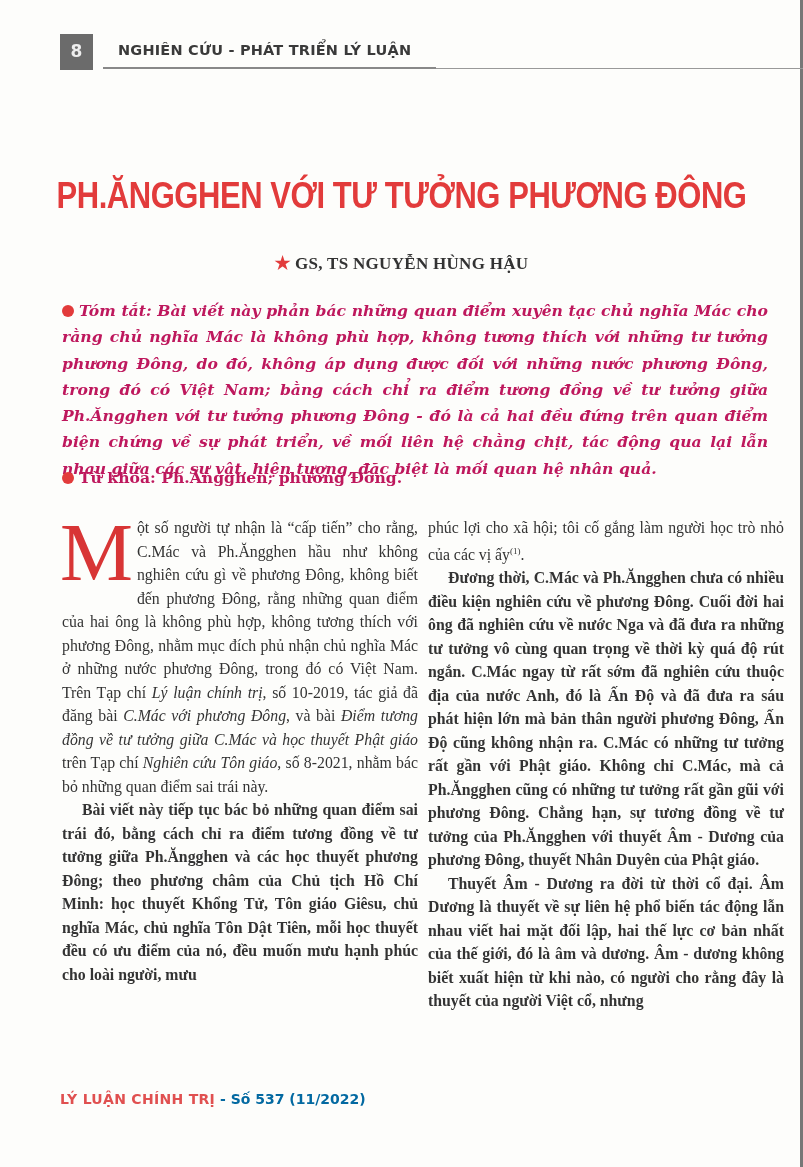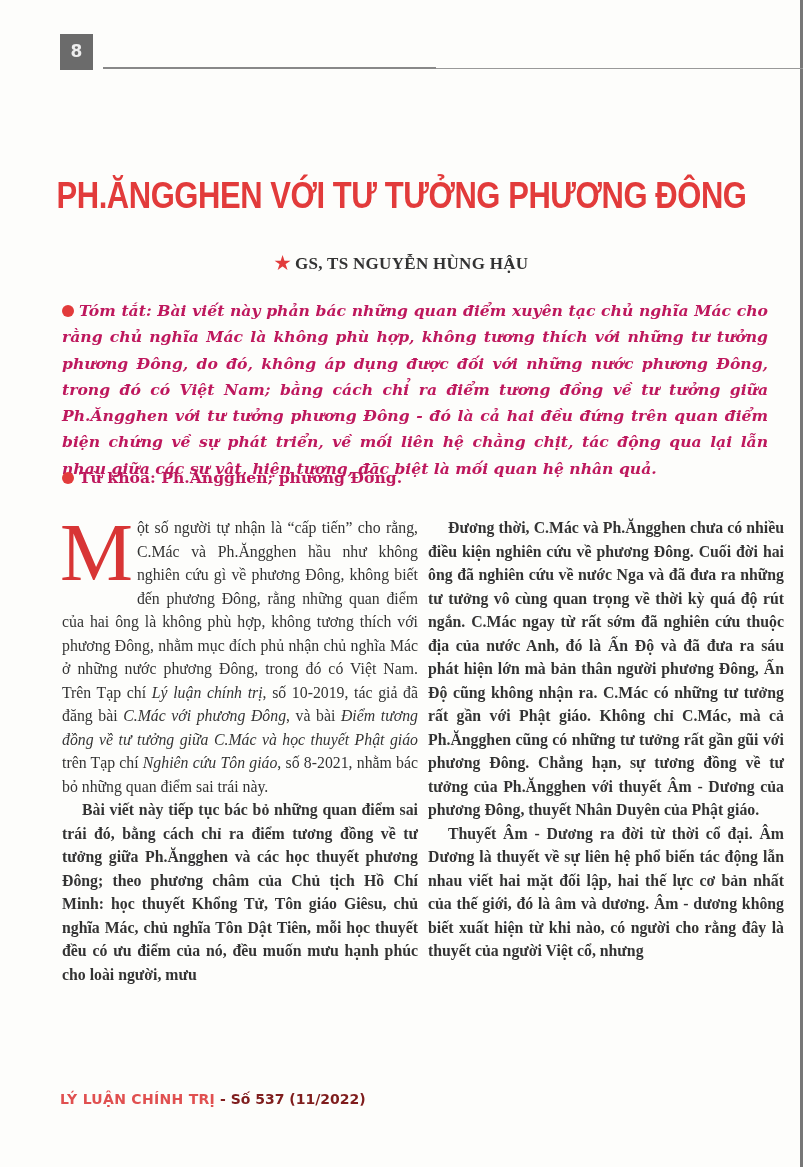--- a/index.html
+++ b/index.html
@@ -51,29 +51,30 @@
   .col p { margin: 0; text-indent: 0; }
   .col p.ind { text-indent: 20px; font-weight: bold; }
   .dropcap {
     float: left; font-family: "Liberation Serif", serif; color: #d83535; font-size: 82px; line-height: 66px;
     margin: 4px 4px 0 -2px; height: 68px;
   }
   sup { font-size: 9px; }
 
   .footer { position: absolute; left: 60px; top: 1091px; font-family: "DejaVu Sans", sans-serif; font-weight: bold; font-size: 14px; white-space: nowrap; }
   .footer .journal { color: #e05050; letter-spacing: 0.3px; }
-  .footer .issue { color: #7f1d1d; }
+  .footer .issue { color: #0369a1; }
 </style>
 </head>
 <body>
 
 <div class="right-edge"></div>
 
 <div class="header">
   <div class="page-num">8</div>
+  <div class="section-title">NGHIÊN CỨU - PHÁT TRIỂN LÝ LUẬN</div>
   <div class="header-rule"></div>
   <div class="header-rule2"></div>
 </div>
 
 <div class="title">PH.ĂNGGHEN VỚI TƯ TƯỞNG PHƯƠNG ĐÔNG</div>
 
 <div class="author">
   <span class="star">★</span><span>GS, TS NGUYỄN HÙNG HẬU</span>
 </div>
 
@@ -84,19 +85,20 @@
 <div class="keywords">
   <span class="dot"></span><span>Từ khóa: Ph.Ăngghen; phương Đông.</span>
 </div>
 
 <div class="col col-left">
   <p><span class="dropcap">M</span><span>ột số người tự nhận là “cấp tiến” cho rằng, C.Mác và Ph.Ăngghen hầu như không nghiên cứu gì về phương Đông, không biết đến phương Đông, rằng những quan điểm của hai ông là không phù hợp, không tương thích với phương Đông, nhằm mục đích phủ nhận chủ nghĩa Mác ở những nước phương Đông, trong đó có Việt Nam. Trên Tạp chí </span><i>Lý luận chính trị</i><span>, số 10-2019, tác giả đã đăng bài </span><i>C.Mác với phương Đông</i><span>, và bài </span><i>Điểm tương đồng về tư tưởng giữa C.Mác và học thuyết Phật giáo</i><span> trên Tạp chí </span><i>Nghiên cứu Tôn giáo</i><span>, số 8-2021, nhằm bác bỏ những quan điểm sai trái này.</span></p>
   <p class="ind">Bài viết này tiếp tục bác bỏ những quan điểm sai trái đó, bằng cách chỉ ra điểm tương đồng về tư tưởng giữa Ph.Ăngghen và các học thuyết phương Đông; theo phương châm của Chủ tịch Hồ Chí Minh: học thuyết Khổng Tử, Tôn giáo Giêsu, chủ nghĩa Mác, chủ nghĩa Tôn Dật Tiên, mỗi học thuyết đều có ưu điểm của nó, đều muốn mưu hạnh phúc cho loài người, mưu</p>
 </div>
 
 <div class="col col-right">
+  <p><span>phúc lợi cho xã hội; tôi cố gắng làm người học trò nhỏ của các vị ấy</span><sup>(1)</sup><span>.</span></p>
   <p class="ind">Đương thời, C.Mác và Ph.Ăngghen chưa có nhiều điều kiện nghiên cứu về phương Đông. Cuối đời hai ông đã nghiên cứu về nước Nga và đã đưa ra những tư tưởng vô cùng quan trọng về thời kỳ quá độ rút ngắn. C.Mác ngay từ rất sớm đã nghiên cứu thuộc địa của nước Anh, đó là Ấn Độ và đã đưa ra sáu phát hiện lớn mà bản thân người phương Đông, Ấn Độ cũng không nhận ra. C.Mác có những tư tưởng rất gần với Phật giáo. Không chỉ C.Mác, mà cả Ph.Ăngghen cũng có những tư tưởng rất gần gũi với phương Đông. Chẳng hạn, sự tương đồng về tư tưởng của Ph.Ăngghen với thuyết Âm - Dương của phương Đông, thuyết Nhân Duyên của Phật giáo.</p>
   <p class="ind">Thuyết Âm - Dương ra đời từ thời cổ đại. Âm Dương là thuyết về sự liên hệ phổ biến tác động lẫn nhau viết hai mặt đối lập, hai thế lực cơ bản nhất của thế giới, đó là âm và dương. Âm - dương không biết xuất hiện từ khi nào, có người cho rằng đây là thuyết của người Việt cổ, nhưng</p>
 </div>
 
 <div class="footer">
   <span class="journal">LÝ LUẬN CHÍNH TRỊ</span><span class="issue"> - Số 537 (11/2022)</span>
 </div>
 
 </body></html>

